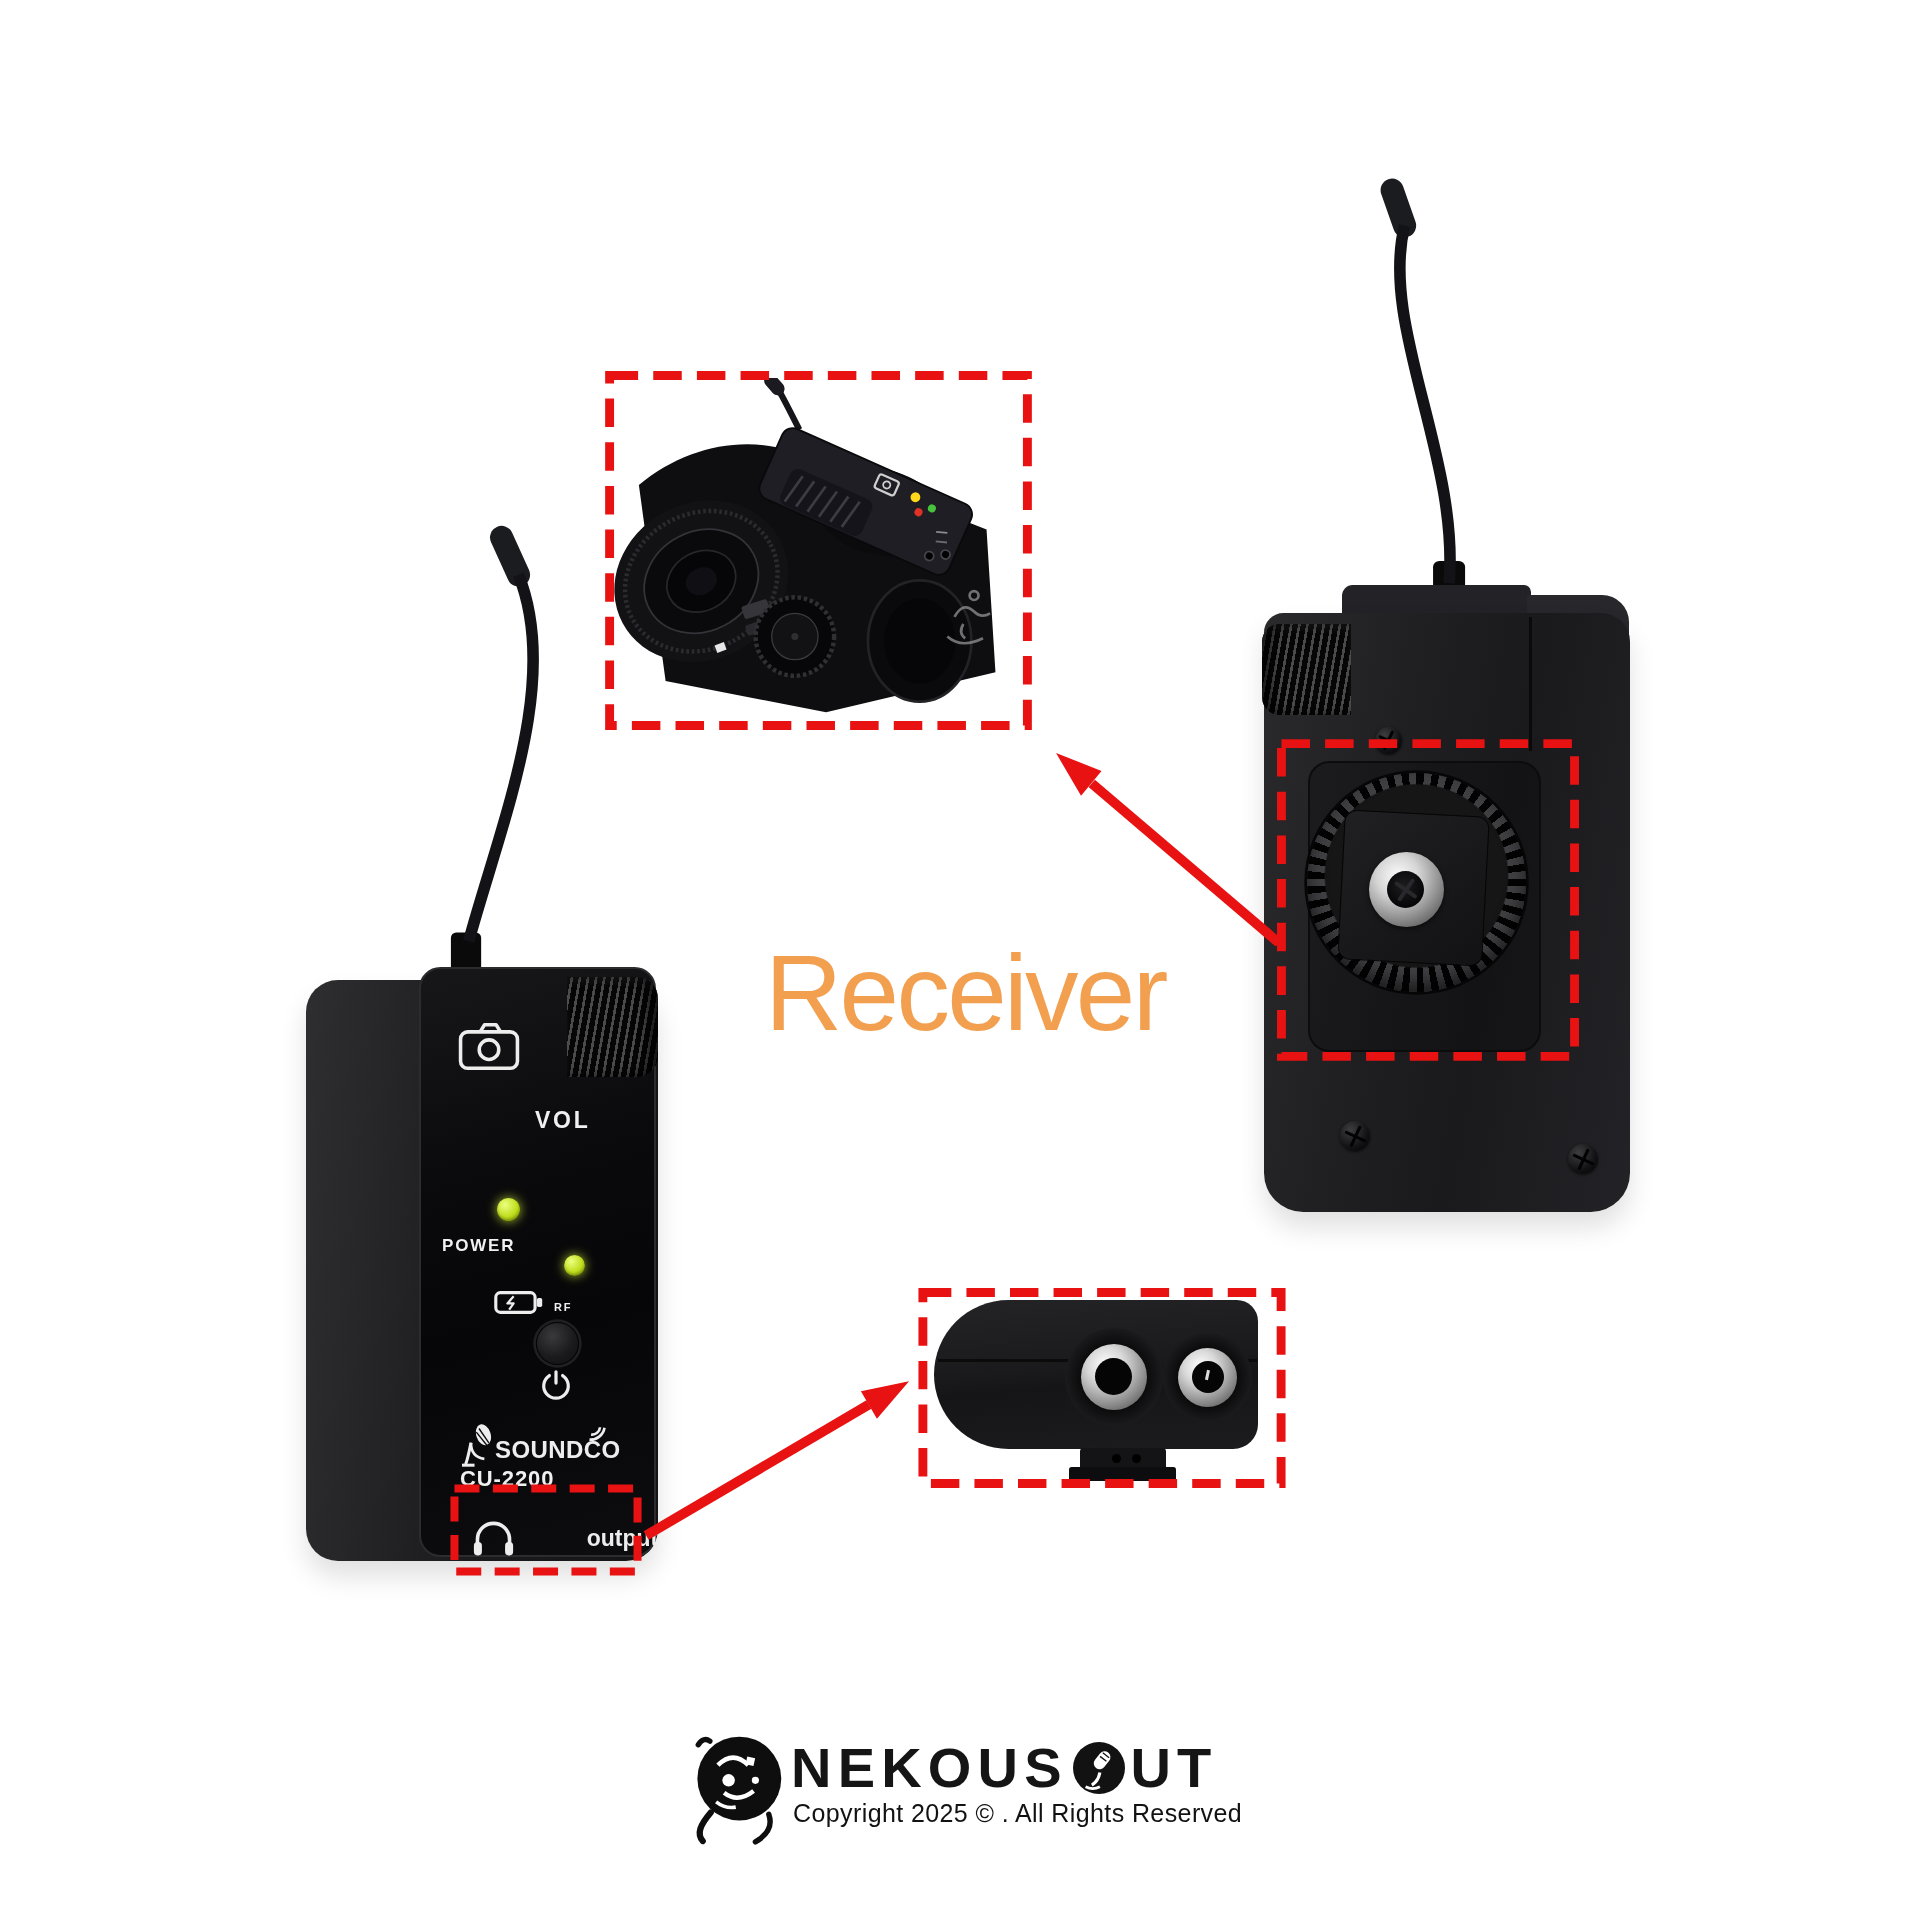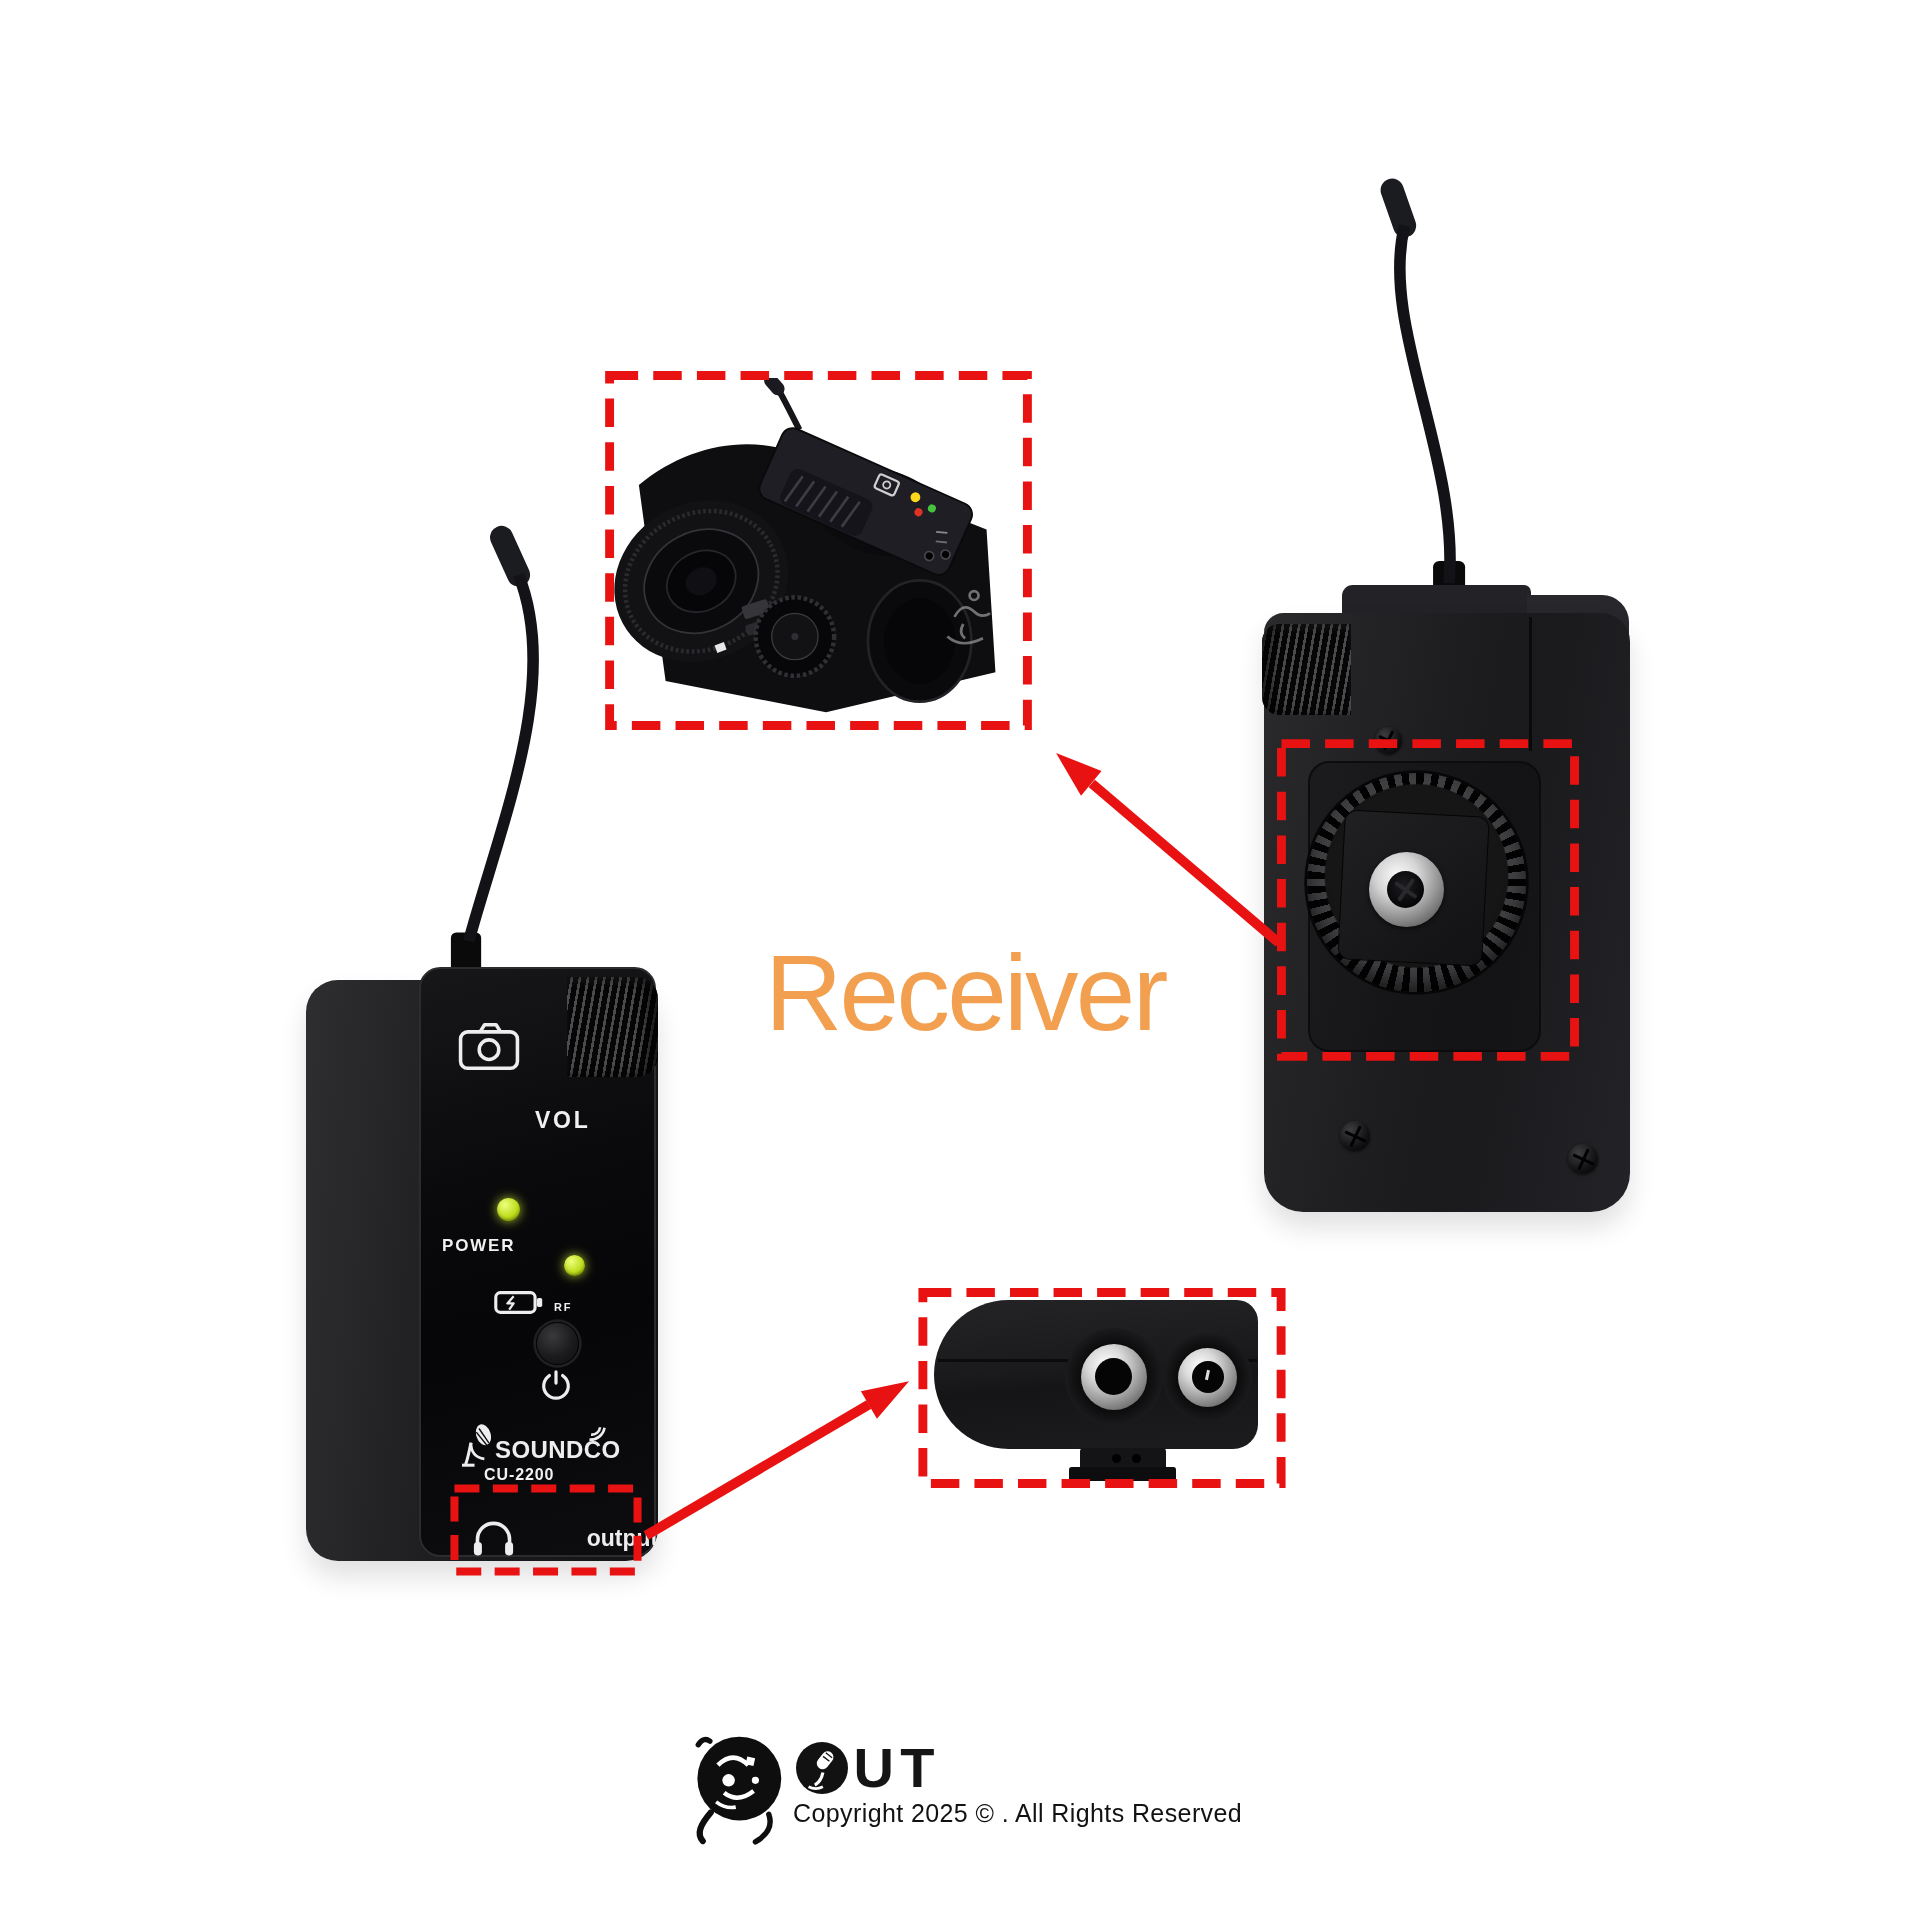--- a/index.html
+++ b/index.html
@@ -205,21 +205,21 @@
     <line x1="16" y1="10" x2="28" y2="25" stroke="#0a0a0c" stroke-width="1.5"></line>
     <path d="M10 22 q0 16 15 18" fill="none" stroke="#ededed" stroke-width="3"></path>
     <path d="M10 22 q-4 20 -6 24" fill="none" stroke="#ededed" stroke-width="3.4"></path>
     <line x1="0" y1="47" x2="14" y2="47" stroke="#ededed" stroke-width="3.4"></line>
   </svg>
   <div class="abs" style="left:495px;top:1436px;font-size:24px;font-weight:bold;color:#ededed;letter-spacing:0.4px;">SOUNDCO</div>
   <svg class="abs" style="left:588px;top:1423px;" width="23" height="23" viewBox="0 0 26 26">
     <path d="M4 22 A16 16 0 0 0 16 4" fill="none" stroke="#ededed" stroke-width="3" transform="rotate(18 13 13)"></path>
     <path d="M4 16 A9 9 0 0 0 11 5" fill="none" stroke="#ededed" stroke-width="3" transform="rotate(18 13 13)"></path>
   </svg>
-  <div class="abs lbl" style="left:484px;top:1466px;width:143px;font-size:16px;letter-spacing:0.9px;">CU-2200</div>
+  <div class="abs lbl" style="left:460px;top:1466px;width:143px;font-size:22px;letter-spacing:0.9px;">CU-2200</div>
 
   <svg class="abs" style="left:471px;top:1518px;" width="45" height="41" viewBox="0 0 50 46">
     <path d="M7 31 v-7 a18 18 0 0 1 36 0 v7" fill="none" stroke="#ededed" stroke-width="4"></path>
     <rect x="3" y="27" width="9" height="15" rx="4" fill="#ededed"></rect>
     <rect x="38" y="27" width="9" height="15" rx="4" fill="#ededed"></rect>
   </svg>
   <div class="abs" style="left:569px;top:1525px;width:107px;text-align:center;font-size:23px;font-weight:600;color:#ededed;">output</div>
 
   <svg class="abs" style="left:450px;top:1484px;" width="192" height="92" viewBox="0 0 215 103">
     <rect x="5" y="5" width="205" height="93" fill="none" stroke="#e81212" stroke-width="9" stroke-dasharray="28 15"></rect>
@@ -288,20 +288,21 @@
     <path d="M95 100 C 100 114 92 124 80 131" stroke="#0e0e0e" stroke-width="6" fill="none" stroke-linecap="round"></path>
     <path d="M16 22 q6 -9 13 -4" stroke="#0e0e0e" stroke-width="6" fill="none" stroke-linecap="round"></path>
     <path d="M38 45 Q 55 28 72 45" stroke="#ffffff" stroke-width="5" fill="none"></path>
     <circle cx="50" cy="62" r="7" fill="#ffffff"></circle>
     <path d="M45 76 Q 60 88 78 74" stroke="#ffffff" stroke-width="5" fill="none"></path>
     <rect x="70" y="36" width="9" height="9" fill="#ffffff" transform="rotate(12 74 40)"></rect>
     <circle cx="80" cy="62" r="4" fill="#ffffff"></circle>
     <path d="M36 86 q10 8 22 6" stroke="#ffffff" stroke-width="4" fill="none"></path>
   </svg>
   <div class="abs brand-row">
+    <span>NEKOUS</span>
     <span class="brand-o">
       <svg class="abs" style="left:0;top:0;" width="52" height="52" viewBox="0 0 58 58">
         <g transform="rotate(38 29 24)">
           <rect x="23" y="8" width="13" height="22" rx="6.5" fill="#ffffff"></rect>
           <line x1="25" y1="12" x2="34" y2="12" stroke="#121212" stroke-width="1.5"></line>
           <line x1="25" y1="17" x2="34" y2="17" stroke="#121212" stroke-width="1.5"></line>
         </g>
         <path d="M30 34 q-2 10 -9 14" stroke="#ffffff" stroke-width="3.5" fill="none"></path>
         <path d="M14 50 q8 4 16 0" stroke="#ffffff" stroke-width="3" fill="none"></path>
       </svg>

